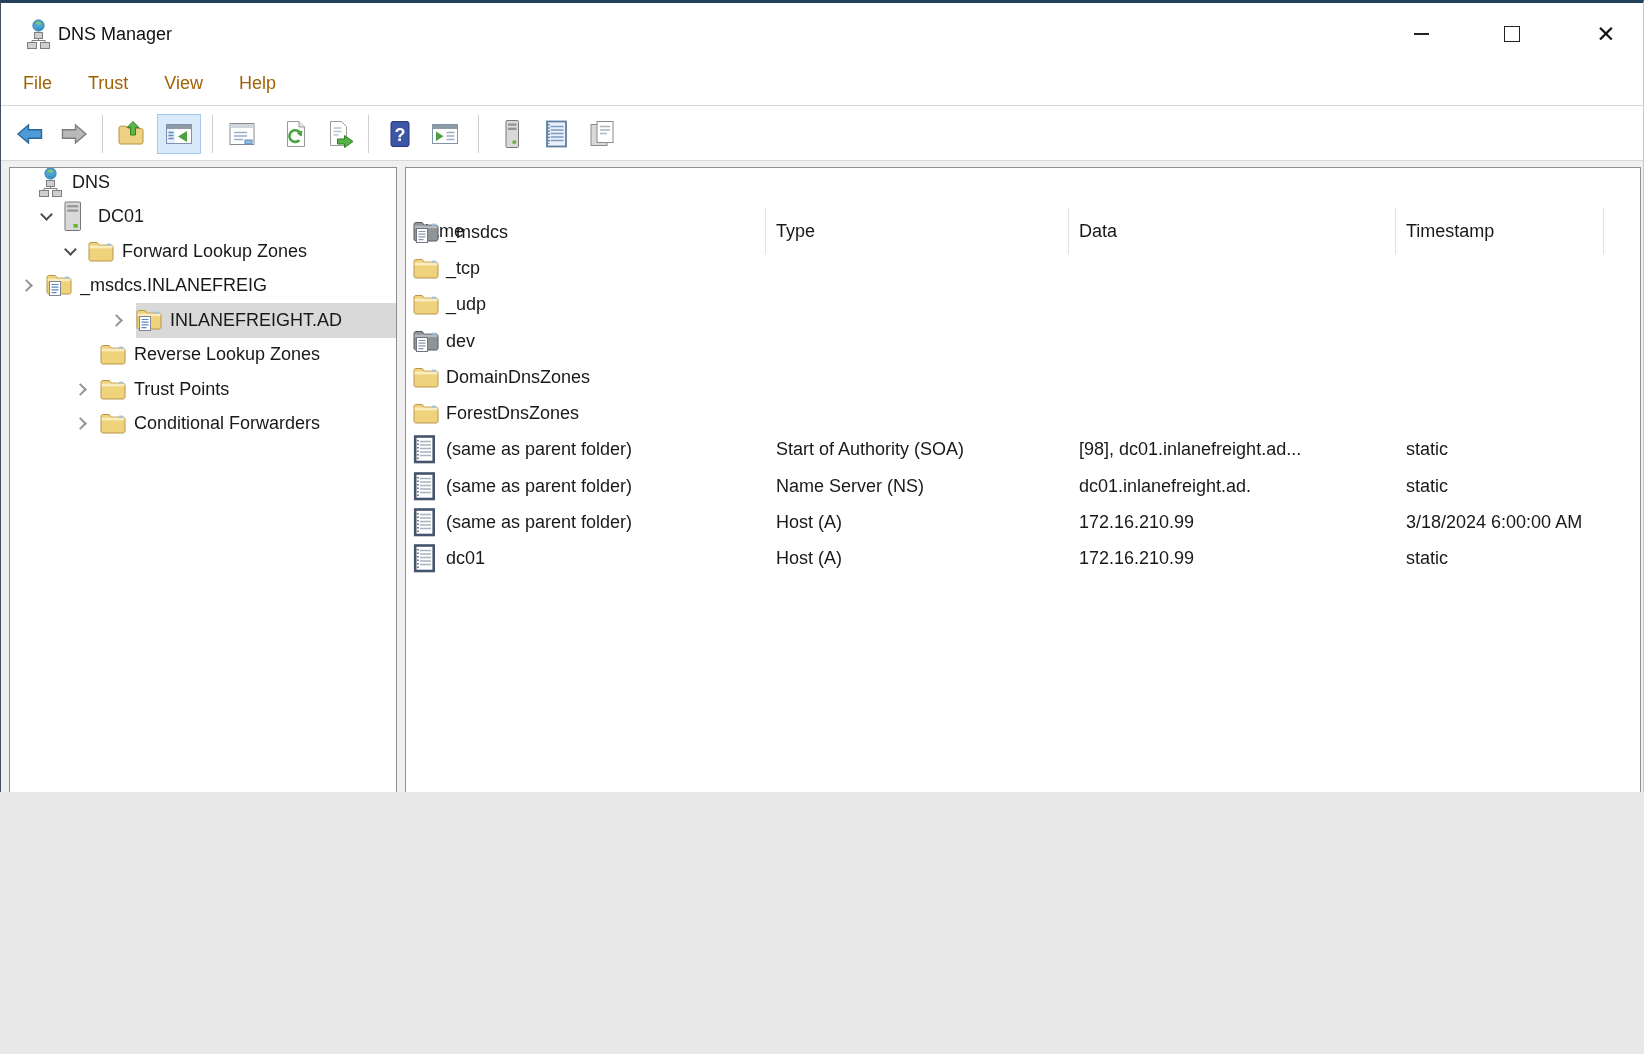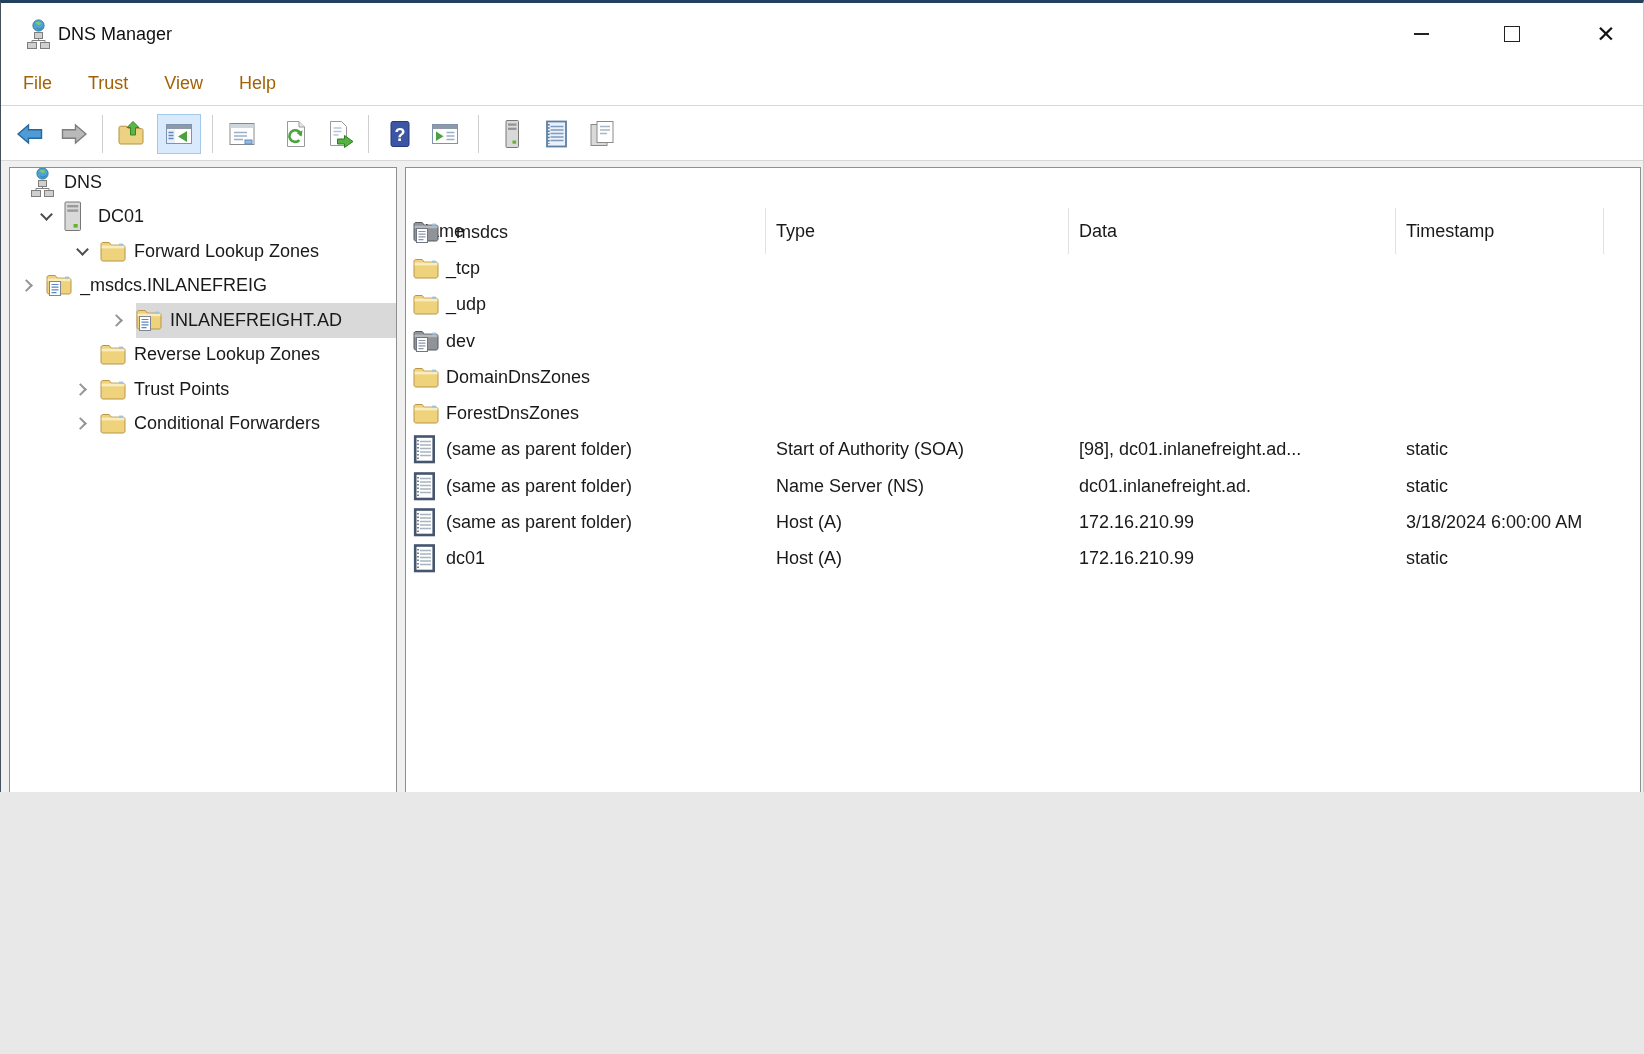--- a/index.html
+++ b/index.html
@@ -215,21 +215,21 @@
             <path d="M13 7.5h10M13 11h10M13 14.5h7" stroke="#aab6c2" stroke-width="1.4"></path>
           </svg>
         </span>
       </div>
     </div>
 
   <div class="workspace">
 
     <div class="panel tree-panel">
       <div class="tree-content" id="tree">
-          <div class="trow" style="padding-left: 20px; text-align: center;">
+          <div class="trow" style="padding-left: 28px; text-align: center;">
             <span class="row-body">
               <span class="ticon">
                 <svg width="25" height="31" viewBox="0 0 25 31">
                   <path d="M12.5 19.5v2M6 23.5v-2h13v2" stroke="#7e7e7e" fill="none"></path>
                   <rect x="8.5" y="13.5" width="8" height="6" fill="#cfcfcf" stroke="#7e7e7e"></rect>
                   <rect x="1.5" y="23.5" width="9" height="6" fill="#cfcfcf" stroke="#7e7e7e"></rect>
                   <rect x="14.5" y="23.5" width="9" height="6" fill="#cfcfcf" stroke="#7e7e7e"></rect>
                   <circle cx="12.5" cy="6.5" r="5.6" fill="#4da4d4" stroke="#2c7aa8"></circle>
                   <path d="M9.3 3.6c2.1-1.6 4.7-1 6.2.6-1.1 2-4.2 3-6.2-.6z" fill="#7fc76d"></path>
                   <path d="M10.4 9c2.6 2 4.7 1 5.7-.6" stroke="#2c7aa8" fill="none"></path>
@@ -247,21 +247,21 @@
                 <svg width="18" height="31" viewBox="0 0 18 31">
                   <rect x="1" y="1" width="15.5" height="28.5" rx="1" fill="#d9d9d9" stroke="#787878"></rect>
                   <rect x="3.2" y="4" width="11" height="2.4" fill="#9a9a9a"></rect>
                   <rect x="3.2" y="8.4" width="11" height="2.4" fill="#9a9a9a"></rect>
                   <rect x="9.5" y="23" width="4.2" height="3.6" fill="#66b32e"></rect>
                 </svg>
               </span>
               <span class="tlabel">DC01</span>
             </span>
           </div>
-          <div class="trow" style="padding-left: 54px; justify-content: flex-end;">
+          <div class="trow" style="padding-left: 42px; justify-content: flex-end;">
             <span class="chev-slot">
               <i class="chev chev-down"></i>
             </span>
             <span class="row-body">
               <span class="ticon">
                 <svg width="26" height="21" viewBox="0 0 26 21">
                   <path d="M1 3.4c0-1 .8-1.9 1.9-1.9h6.3l2 2.6H23c1.1 0 2 .9 2 2V18c0 1.1-.9 2-2 2H3c-1.1 0-2-.9-2-2z" fill="#efd27c" stroke="#b9964a"></path>
                   <path d="M1.6 4.6h22.8v2.8H1.6z" fill="#f9ecbe"></path>
                   <rect x="19" y="2.6" width="4" height="2" fill="#9cc3e5"></rect>
                 </svg>

